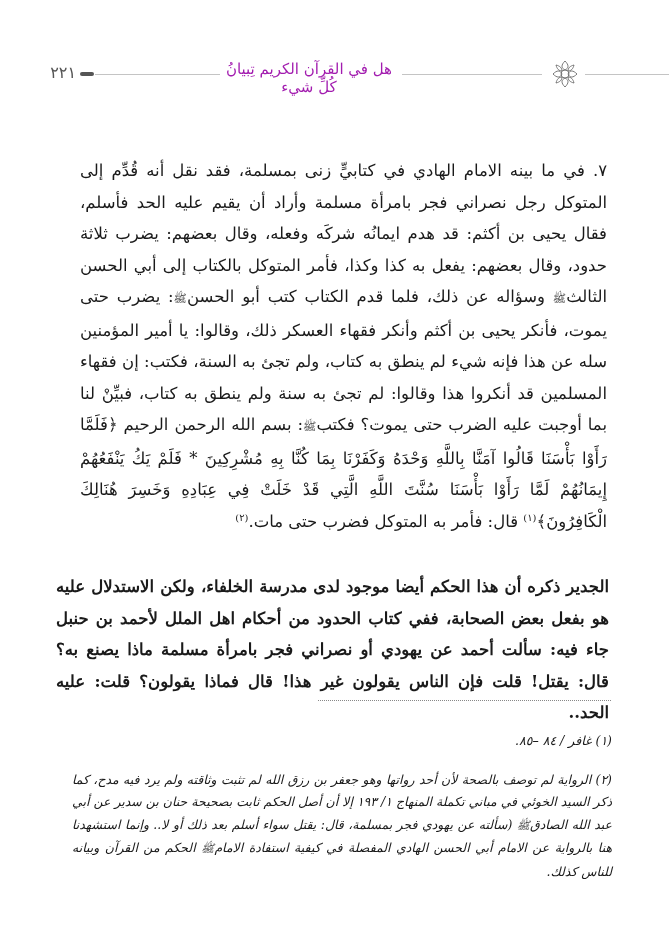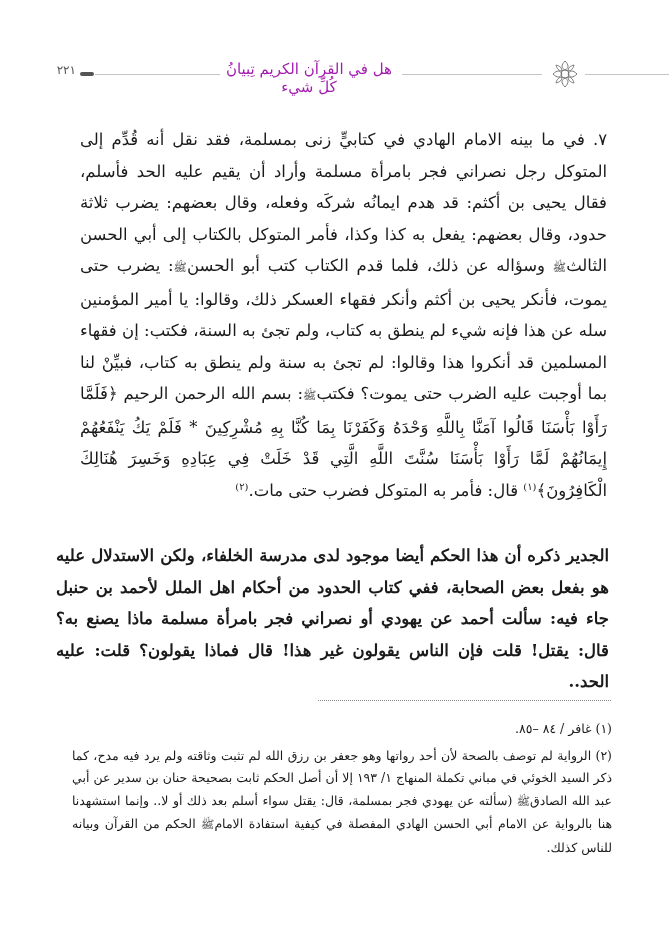--- a/index.html
+++ b/index.html
@@ -80,33 +80,34 @@
       background: #555;
       border-radius: 2px;
     }
     .page-number {
       position: absolute;
       left: 40px;
       top: 11px;
       width: 36px;
       text-align: right;
       font-family: "DejaVu Serif", serif;
-      font-size: 12px;
+      font-size: 16px;
       color: #555;
     }
     
     .body-text {
       position: absolute;
       direction: rtl;
       text-align: justify;
       text-align-last: right;
       font-family: "DejaVu Serif", serif;
       font-size: 16.5px;
       line-height: 31.5px;
       color: #1a1a1a;
+      margin-top: 31px;
     }
     .item-7 {
       top: 124px;
       left: 80px;
       width: 527px;
     }
     .para-2 {
       top: 540px;
       left: 56px;
       width: 553px;
@@ -139,21 +140,22 @@
       width: 540px;
       direction: rtl;
       text-align: justify;
       text-align-last: right;
       font-family: "DejaVu Serif", serif;
       font-size: 12.5px;
       line-height: 22.5px;
       color: #1a1a1a;
     }
     .fn {
-      margin: 4px 0 4px 0;
+      margin: 16px 0 4px 0;
+      font-style: italic;
     }
   </style>
 </head>
 <body>
 
 <div class="page">
 
   <div class="header">
     <div class="header-rule-right"></div>
     <svg class="ornament" viewBox="0 0 30 32">

